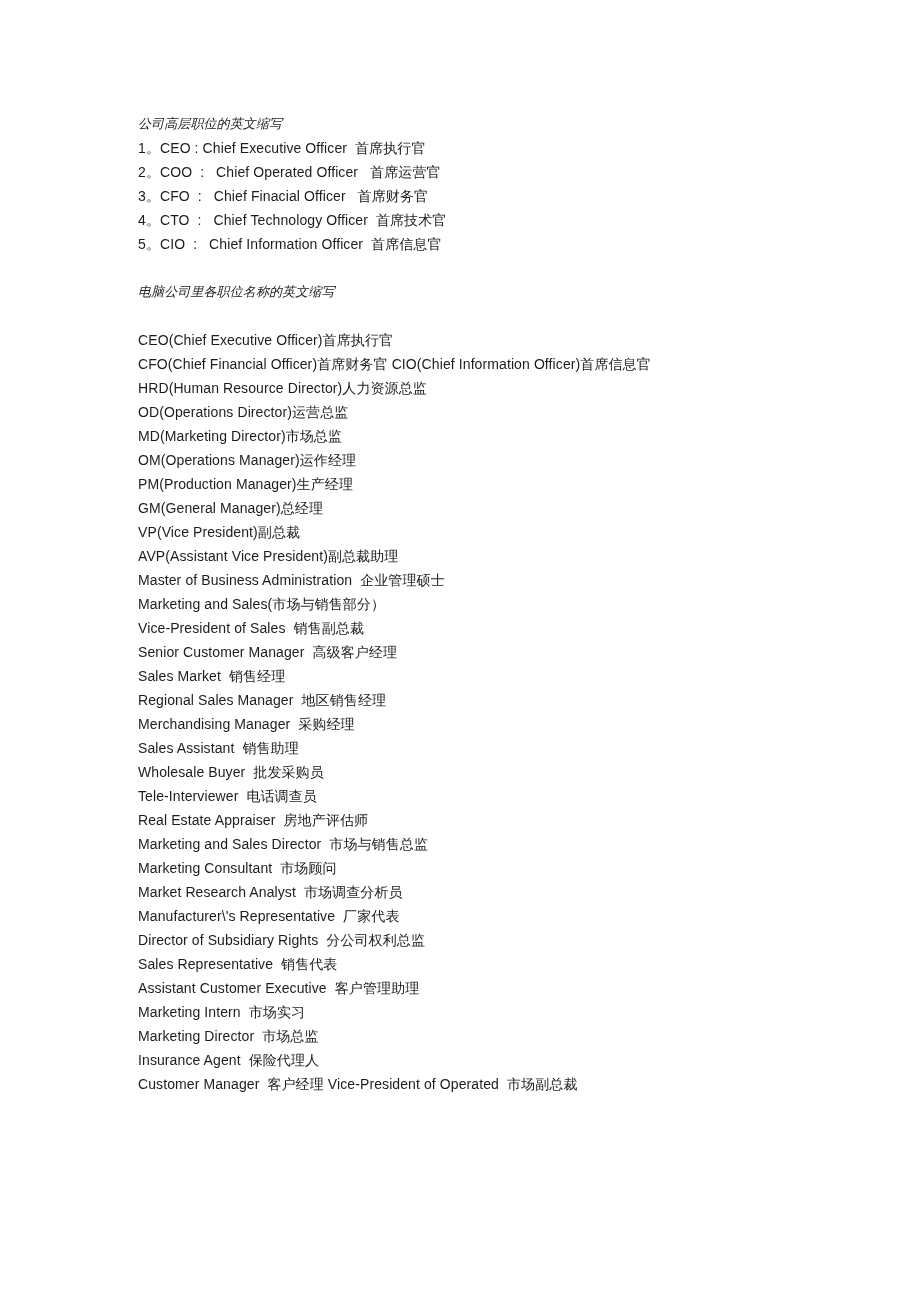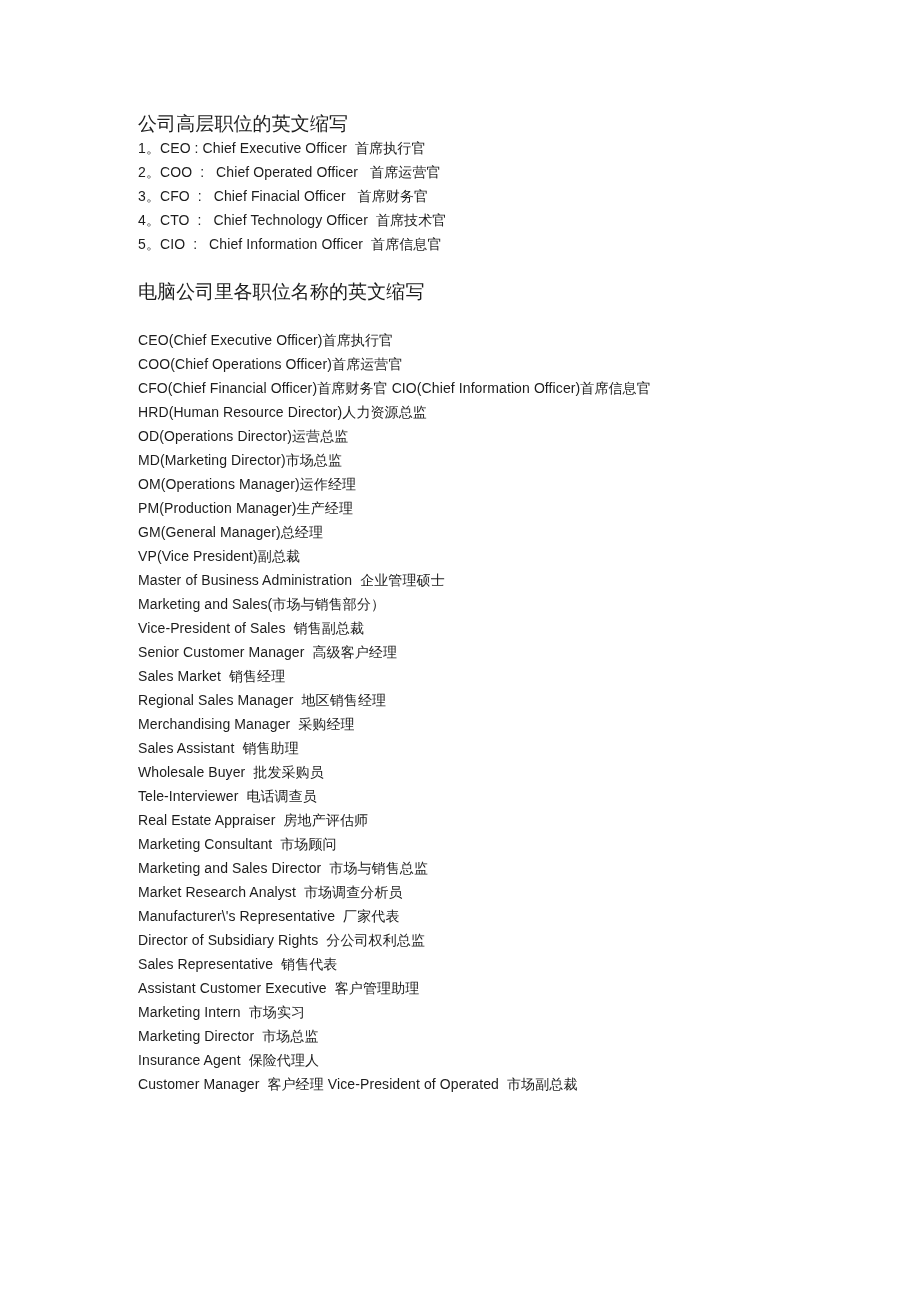--- a/index.html
+++ b/index.html
@@ -32,21 +32,22 @@
   }
   .line {
     font-size: 14px;
     line-height: 24px;
     height: 24px;
     white-space: pre;
     color: #1c1c1c;
     letter-spacing: 0.1px;
   }
   .line.heading {
-    font-size: 19px;
+    font-size: 13px;
+    font-style: italic;
   }
   .line.blank {
     height: 24px;
   }
   .sec-gap {
     height: 24px;
   }
 </style>
 </head>
 <body>
@@ -61,42 +62,42 @@
     <div class="line">4。CTO  :   Chief Technology Officer  首席技术官</div>
     <div class="line">5。CIO  :   Chief Information Officer  首席信息官</div>
 
     <div class="line blank sec-gap"></div>
 
     <div class="line heading">电脑公司里各职位名称的英文缩写</div>
 
     <div class="line blank sec-gap"></div>
 
     <div class="line">CEO(Chief Executive Officer)首席执行官</div>
-    <div class="line">COO(Chief Operations Officer)首席运营官</div>
     <div class="line">CFO(Chief Financial Officer)首席财务官 CIO(Chief Information Officer)首席信息官</div>
     <div class="line">HRD(Human Resource Director)人力资源总监</div>
     <div class="line">OD(Operations Director)运营总监</div>
     <div class="line">MD(Marketing Director)市场总监</div>
     <div class="line">OM(Operations Manager)运作经理</div>
     <div class="line">PM(Production Manager)生产经理</div>
     <div class="line">GM(General Manager)总经理</div>
     <div class="line">VP(Vice President)副总裁</div>
+    <div class="line">AVP(Assistant Vice President)副总裁助理</div>
     <div class="line">Master of Business Administration  企业管理硕士</div>
     <div class="line">Marketing and Sales(市场与销售部分）</div>
     <div class="line">Vice-President of Sales  销售副总裁</div>
     <div class="line">Senior Customer Manager  高级客户经理</div>
     <div class="line">Sales Market  销售经理</div>
     <div class="line">Regional Sales Manager  地区销售经理</div>
     <div class="line">Merchandising Manager  采购经理</div>
     <div class="line">Sales Assistant  销售助理</div>
     <div class="line">Wholesale Buyer  批发采购员</div>
     <div class="line">Tele-Interviewer  电话调查员</div>
     <div class="line">Real Estate Appraiser  房地产评估师</div>
+    <div class="line">Marketing and Sales Director  市场与销售总监</div>
     <div class="line">Marketing Consultant  市场顾问</div>
-    <div class="line">Marketing and Sales Director  市场与销售总监</div>
     <div class="line">Market Research Analyst  市场调查分析员</div>
     <div class="line">Manufacturer\'s Representative  厂家代表</div>
     <div class="line">Director of Subsidiary Rights  分公司权利总监</div>
     <div class="line">Sales Representative  销售代表</div>
     <div class="line">Assistant Customer Executive  客户管理助理</div>
     <div class="line">Marketing Intern  市场实习</div>
     <div class="line">Marketing Director  市场总监</div>
     <div class="line">Insurance Agent  保险代理人</div>
     <div class="line">Customer Manager  客户经理 Vice-President of Operated  市场副总裁</div>
 

